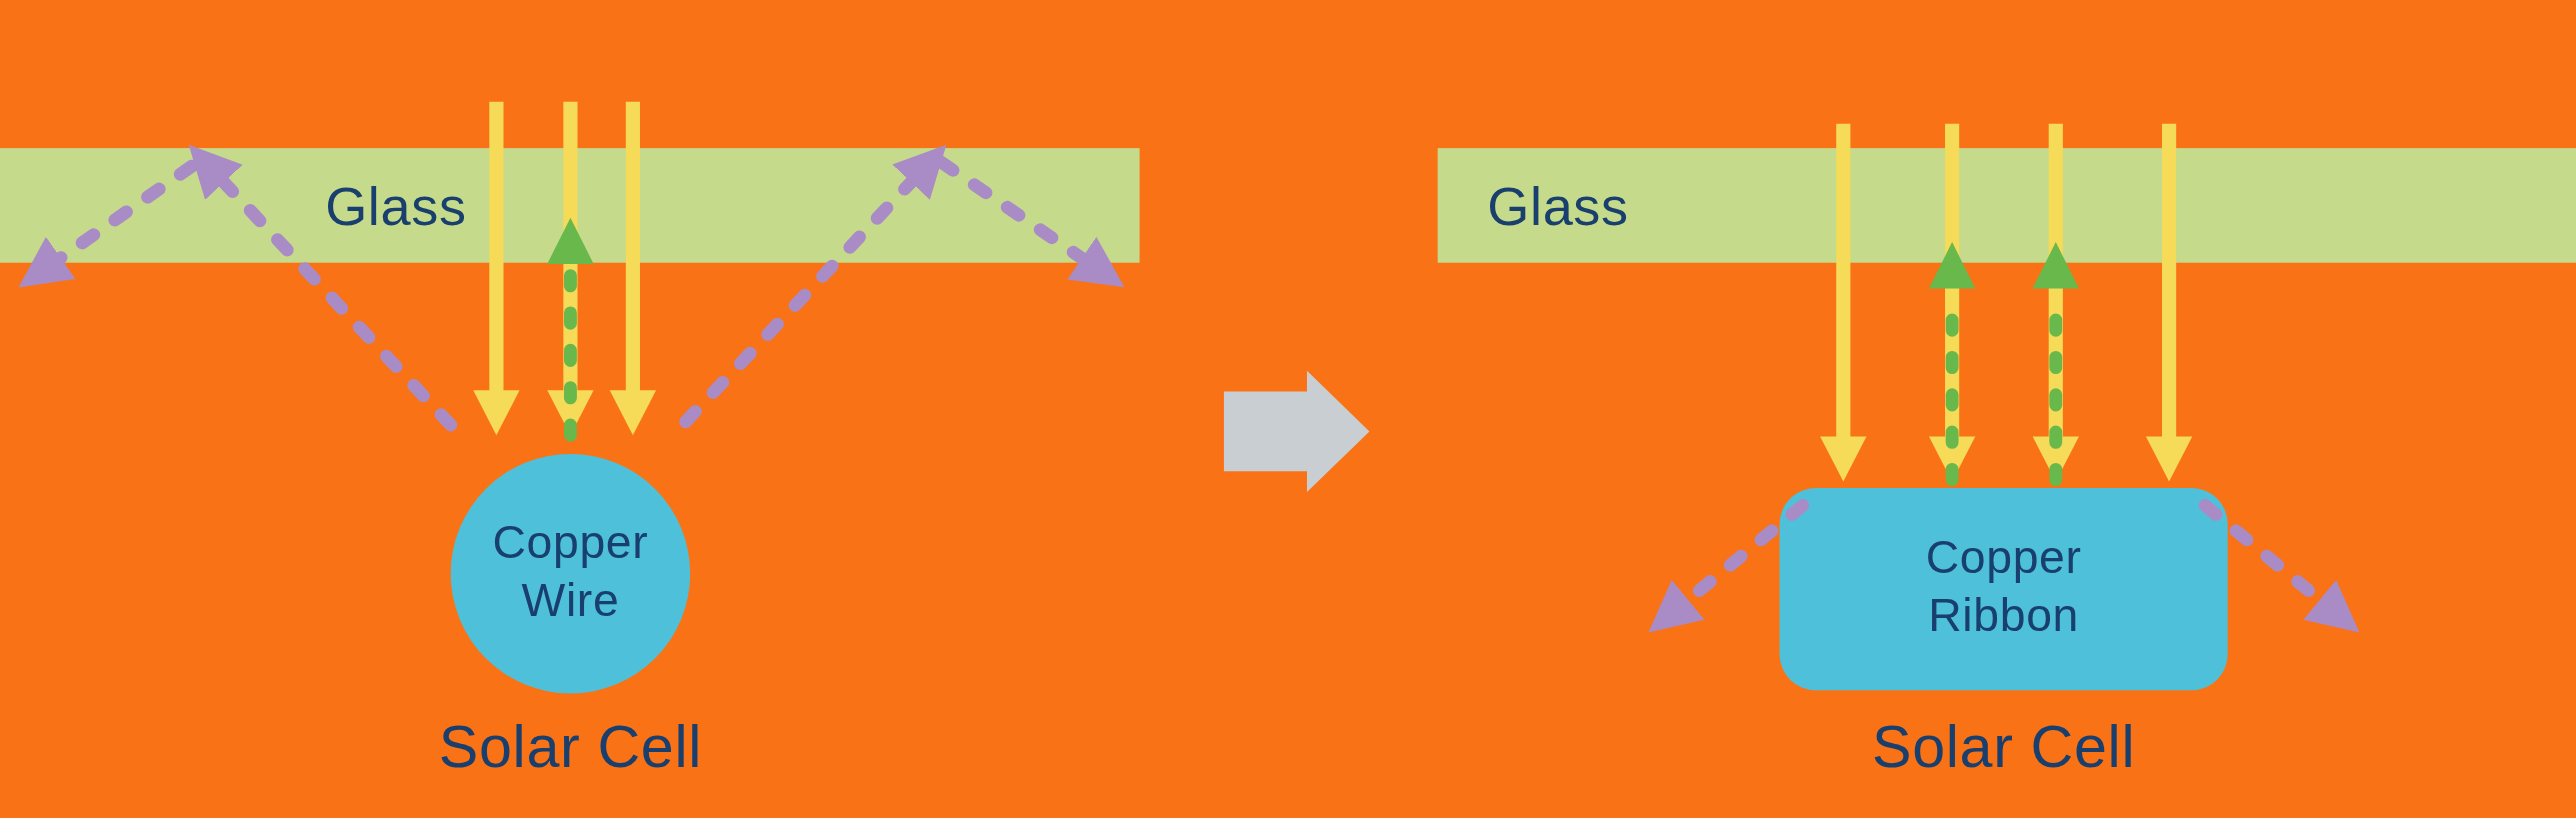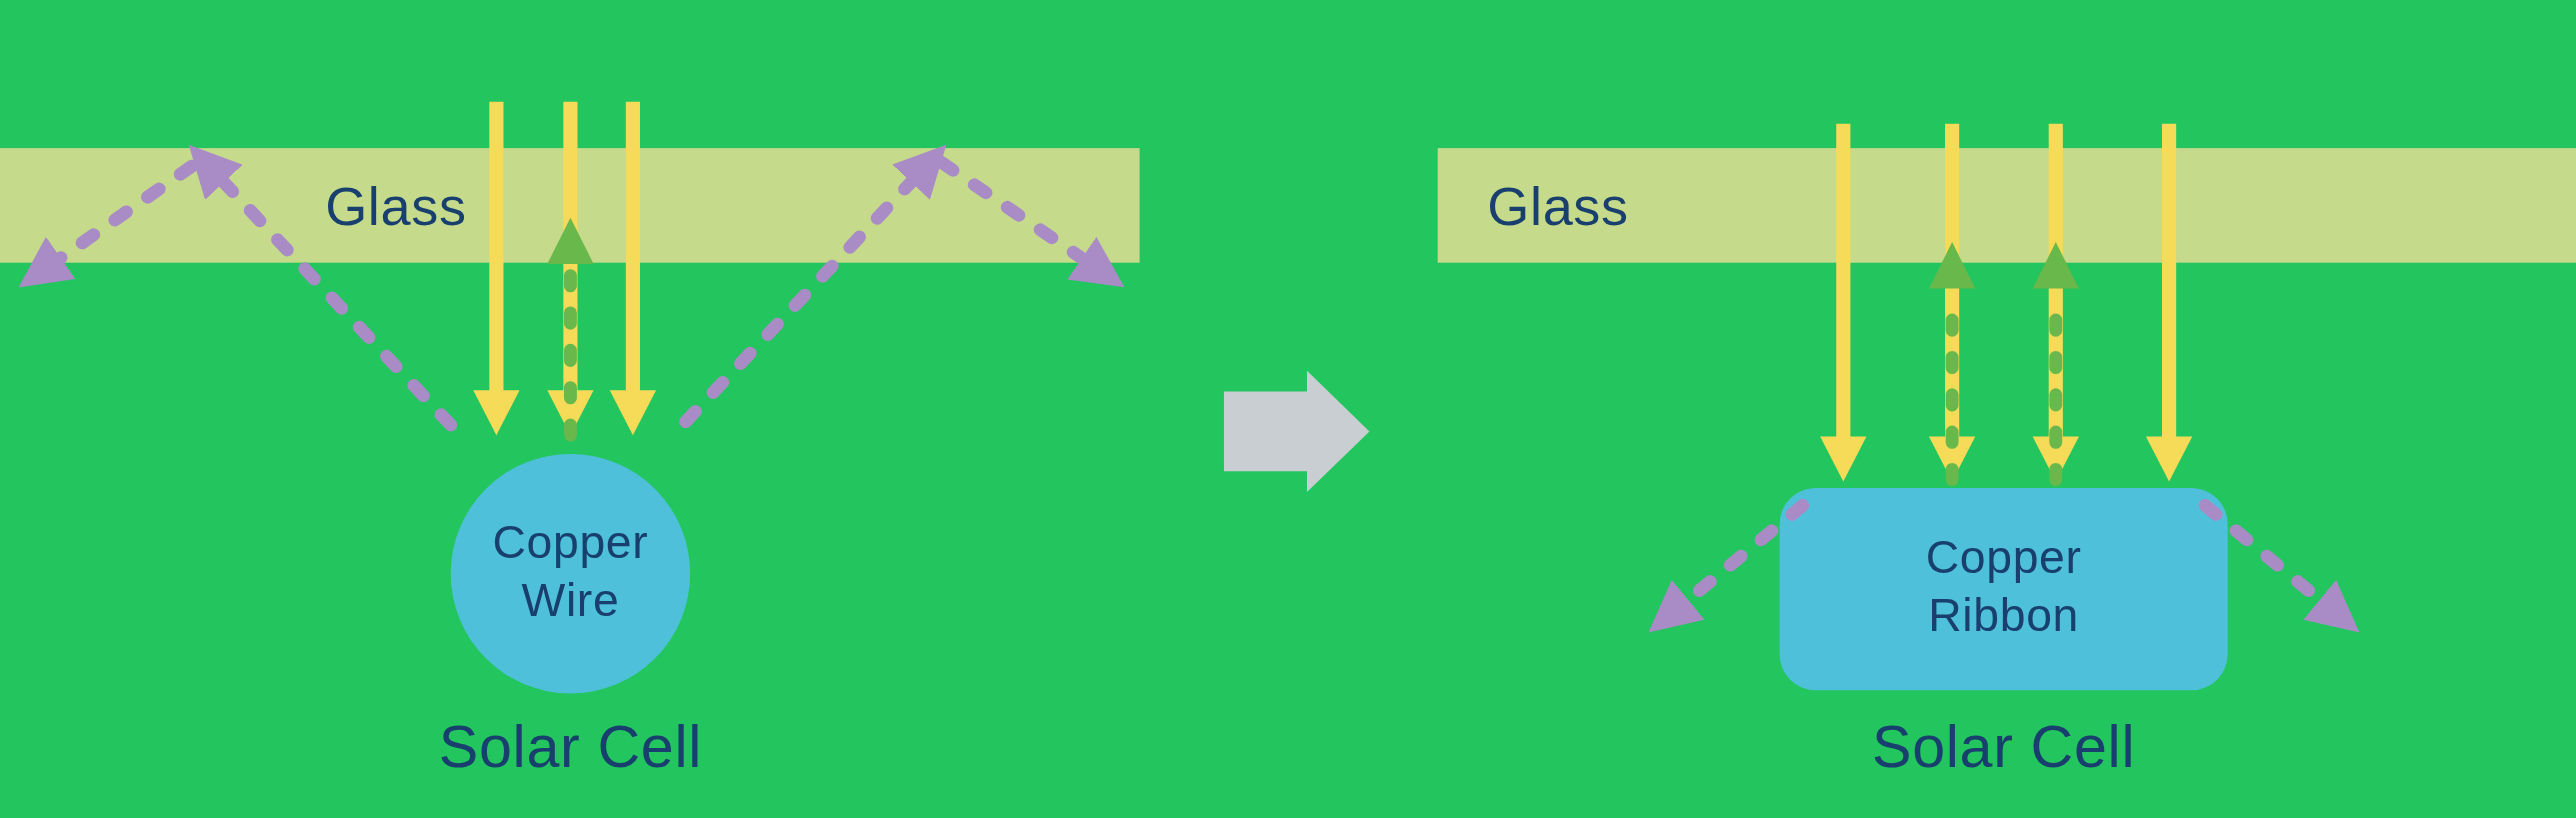--- a/index.html
+++ b/index.html
@@ -4,21 +4,21 @@
 <style>
   html, body {
     margin: 0;
     padding: 0;
     background: #ffffff;
   }
   .stage {
     position: relative;
     width: 2576px;
     height: 819px;
-    background: #22c55e;
+    background: #f97316;
     overflow: hidden;
   }
   svg { display: block; }
 
   text {
     font-family: "Liberation Sans", "DejaVu Sans", sans-serif;
     fill: #183f6d;
     font-weight: 500;
     letter-spacing: 1px;
   }

